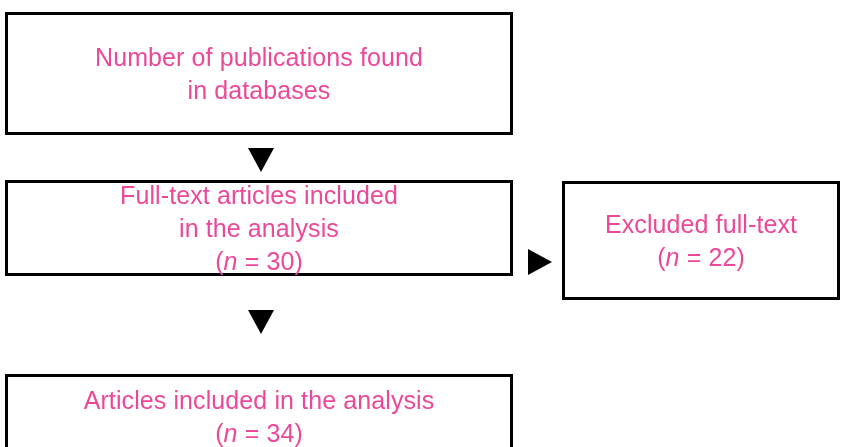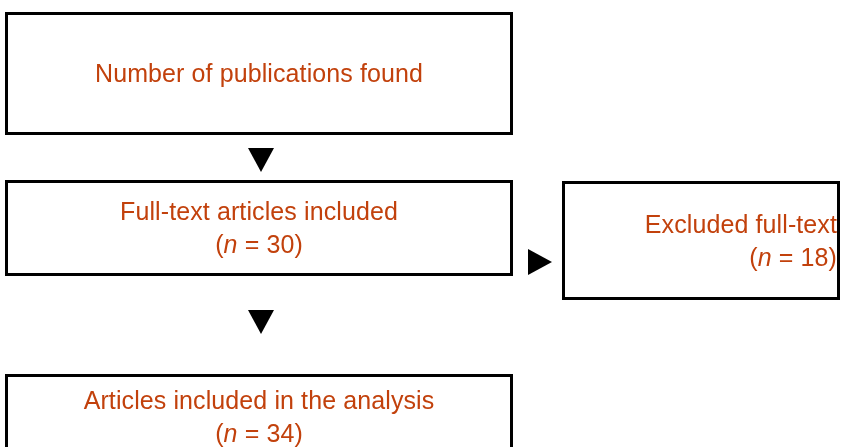--- a/index.html
+++ b/index.html
@@ -20,21 +20,21 @@
   .flow-box {
     position: absolute;
     box-sizing: border-box;
     border: 3px solid #000000;
     background: #ffffff;
     display: flex;
     flex-direction: column;
     align-items: center;
     justify-content: center;
     text-align: center;
-    color: #c2410c;
+    color: #ec4899;
     font-size: 25px;
     line-height: 33px;
     letter-spacing: 0.1px;
   }
   .flow-box .line {
     display: block;
     white-space: nowrap;
   }
   .count-line {
     white-space: nowrap;
@@ -51,21 +51,21 @@
   #box-fulltext-included {
     left: 5px;  top: 180px;
     width: 508px; height: 96px;
   }
   #box-articles-included {
     left: 5px;  top: 352px;
     width: 508px; height: 85px; margin-top: 22px;
   }
   #box-excluded-fulltext {
     left: 562px; top: 181px;
-    width: 278px; height: 119px; align-items: flex-end;
+    width: 278px; height: 119px;
   }
 
   
   .arrow {
     position: absolute;
     width: 0;
     height: 0;
   }
   .arrow-down {
     border-left: 13px solid transparent;
@@ -87,34 +87,36 @@
     left: 528px; top: 249px;
   }
 </style>
 </head>
 <body>
 
 <div id="flowchart-canvas">
 
   <div class="flow-box" id="box-records-found">
     <span class="line">Number of publications found</span>
+    <span class="line">in databases</span>
   </div>
 
   <div class="arrow arrow-down" id="arrow-found-to-fulltext"></div>
 
   <div class="flow-box" id="box-fulltext-included">
     <span class="line">Full-text articles included</span>
+    <span class="line">in the analysis</span>
     <span class="count-line"><span>(</span><span class="n-sym">n</span><span> = </span><span>30</span><span>)</span></span>
   </div>
 
   <div class="arrow arrow-right" id="arrow-fulltext-to-excluded"></div>
 
   <div class="flow-box" id="box-excluded-fulltext">
     <span class="line">Excluded full-text</span>
-    <span class="count-line"><span>(</span><span class="n-sym">n</span><span> = </span><span>18</span><span>)</span></span>
+    <span class="count-line"><span>(</span><span class="n-sym">n</span><span> = </span><span>22</span><span>)</span></span>
   </div>
 
   <div class="arrow arrow-down" id="arrow-fulltext-to-articles"></div>
 
   <div class="flow-box" id="box-articles-included">
     <span class="line">Articles included in the analysis</span>
     <span class="count-line"><span>(</span><span class="n-sym">n</span><span> = </span><span>34</span><span>)</span></span>
   </div>
 
 </div>

